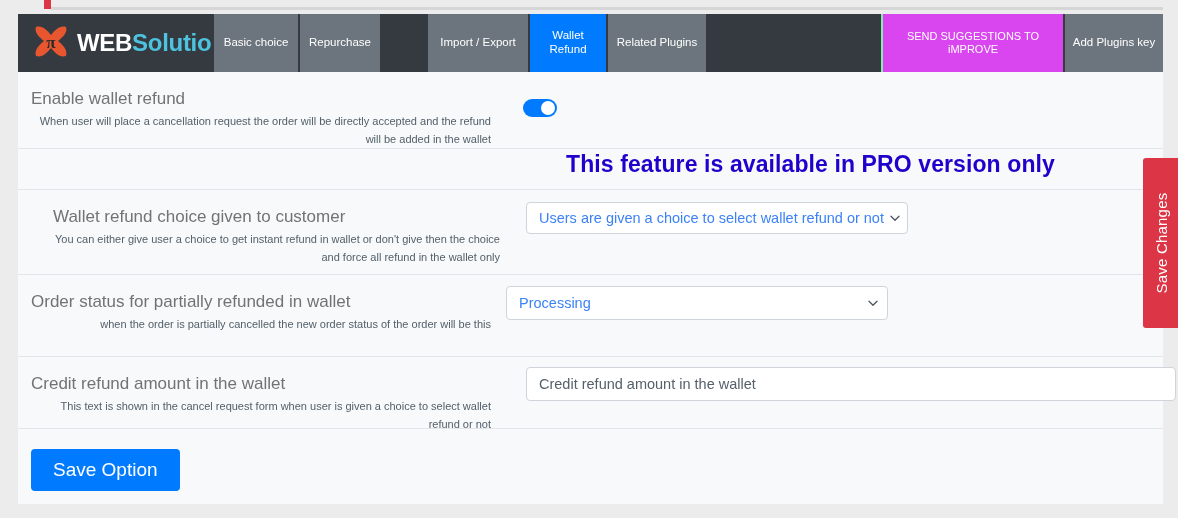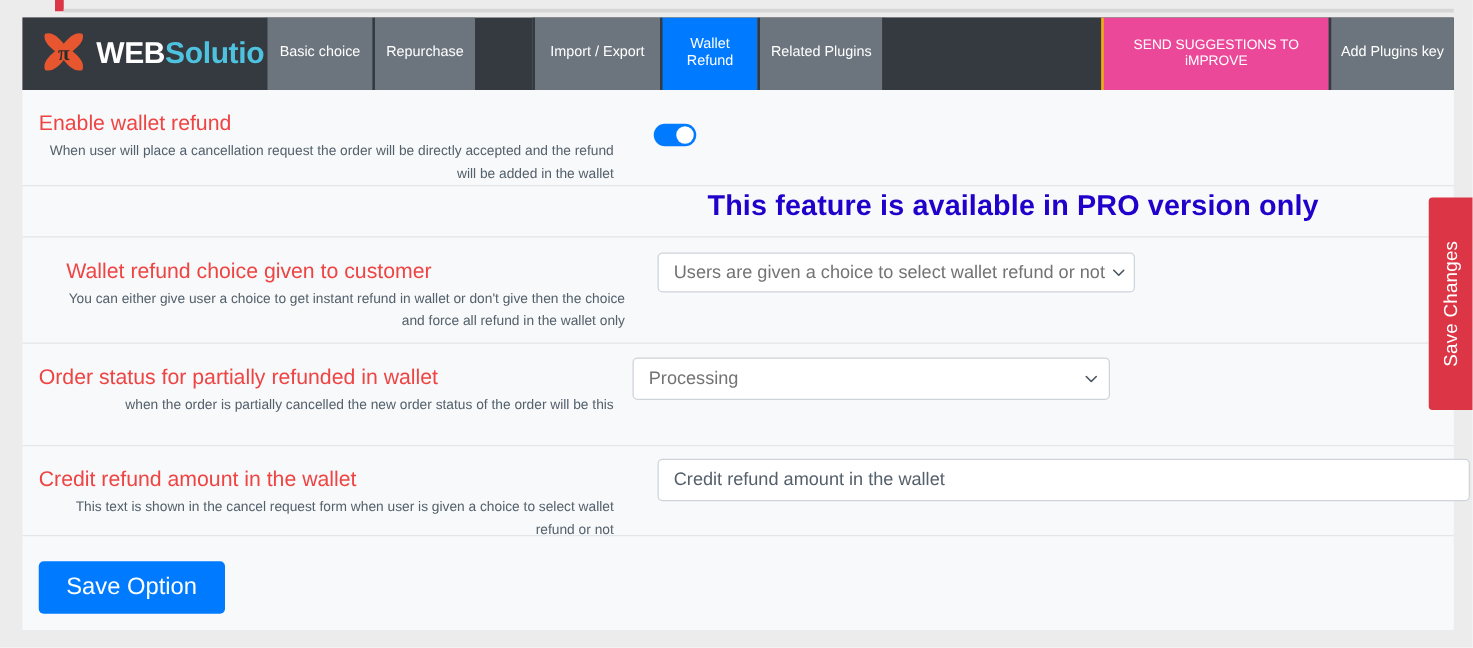--- a/index.html
+++ b/index.html
@@ -108,23 +108,23 @@
   .nav-tab.w-impexp    { width: 102px; margin-left: 46px; }
   .nav-tab.w-wallet    { width: 78px; background: #007bff; }
   .nav-tab.w-related   { width: 100px; }
   .nav-spacer {
     flex: 1 1 auto;
     background: #343a40;
     border-left: 2px solid #343a40;
   }
   .nav-tab.w-suggest {
     width: 182px;
-    background: #ec4899;
+    background: #d946ef;
     font-size: 11px;
-    border-left: 2px solid #eab308;
+    border-left: 2px solid #86efac;
   }
   .nav-tab.w-license {
     width: 100px;
     border-left: 2px solid #343a40;
   }
 
   
   .settings {
     position: relative;
   }
@@ -136,21 +136,21 @@
     box-sizing: border-box;
     padding: 0;
   }
   .row .label-col {
     flex: 0 0 auto;
     padding: 16px 0 14px 13px;
     box-sizing: border-box;
   }
   .row .title {
     font-size: 17px;
-    color: #ef4444;
+    color: #737373;
     line-height: 1.25;
     margin: 0 0 3px 0;
     font-weight: normal;
   }
   .row .desc {
     font-size: 11px;
     color: #54606b;
     line-height: 1.65;
     margin: 0;
     max-width: 460px;
@@ -211,21 +211,21 @@
   .row-credit .label-col  { flex: 0 0 482px; }
 
   
   .select-box, .text-box {
     position: absolute;
     background: #ffffff;
     border: 1px solid #ced4da;
     border-radius: 4px;
     box-sizing: border-box;
     font-size: 14.5px;
-    color: #737373;
+    color: #3b82f6;
     display: flex;
     align-items: center;
     padding: 0 12px;
     cursor: pointer;
     overflow: hidden;
     white-space: nowrap;
   }
   .select-choice {
     left: 26px;
     top: 12px;

